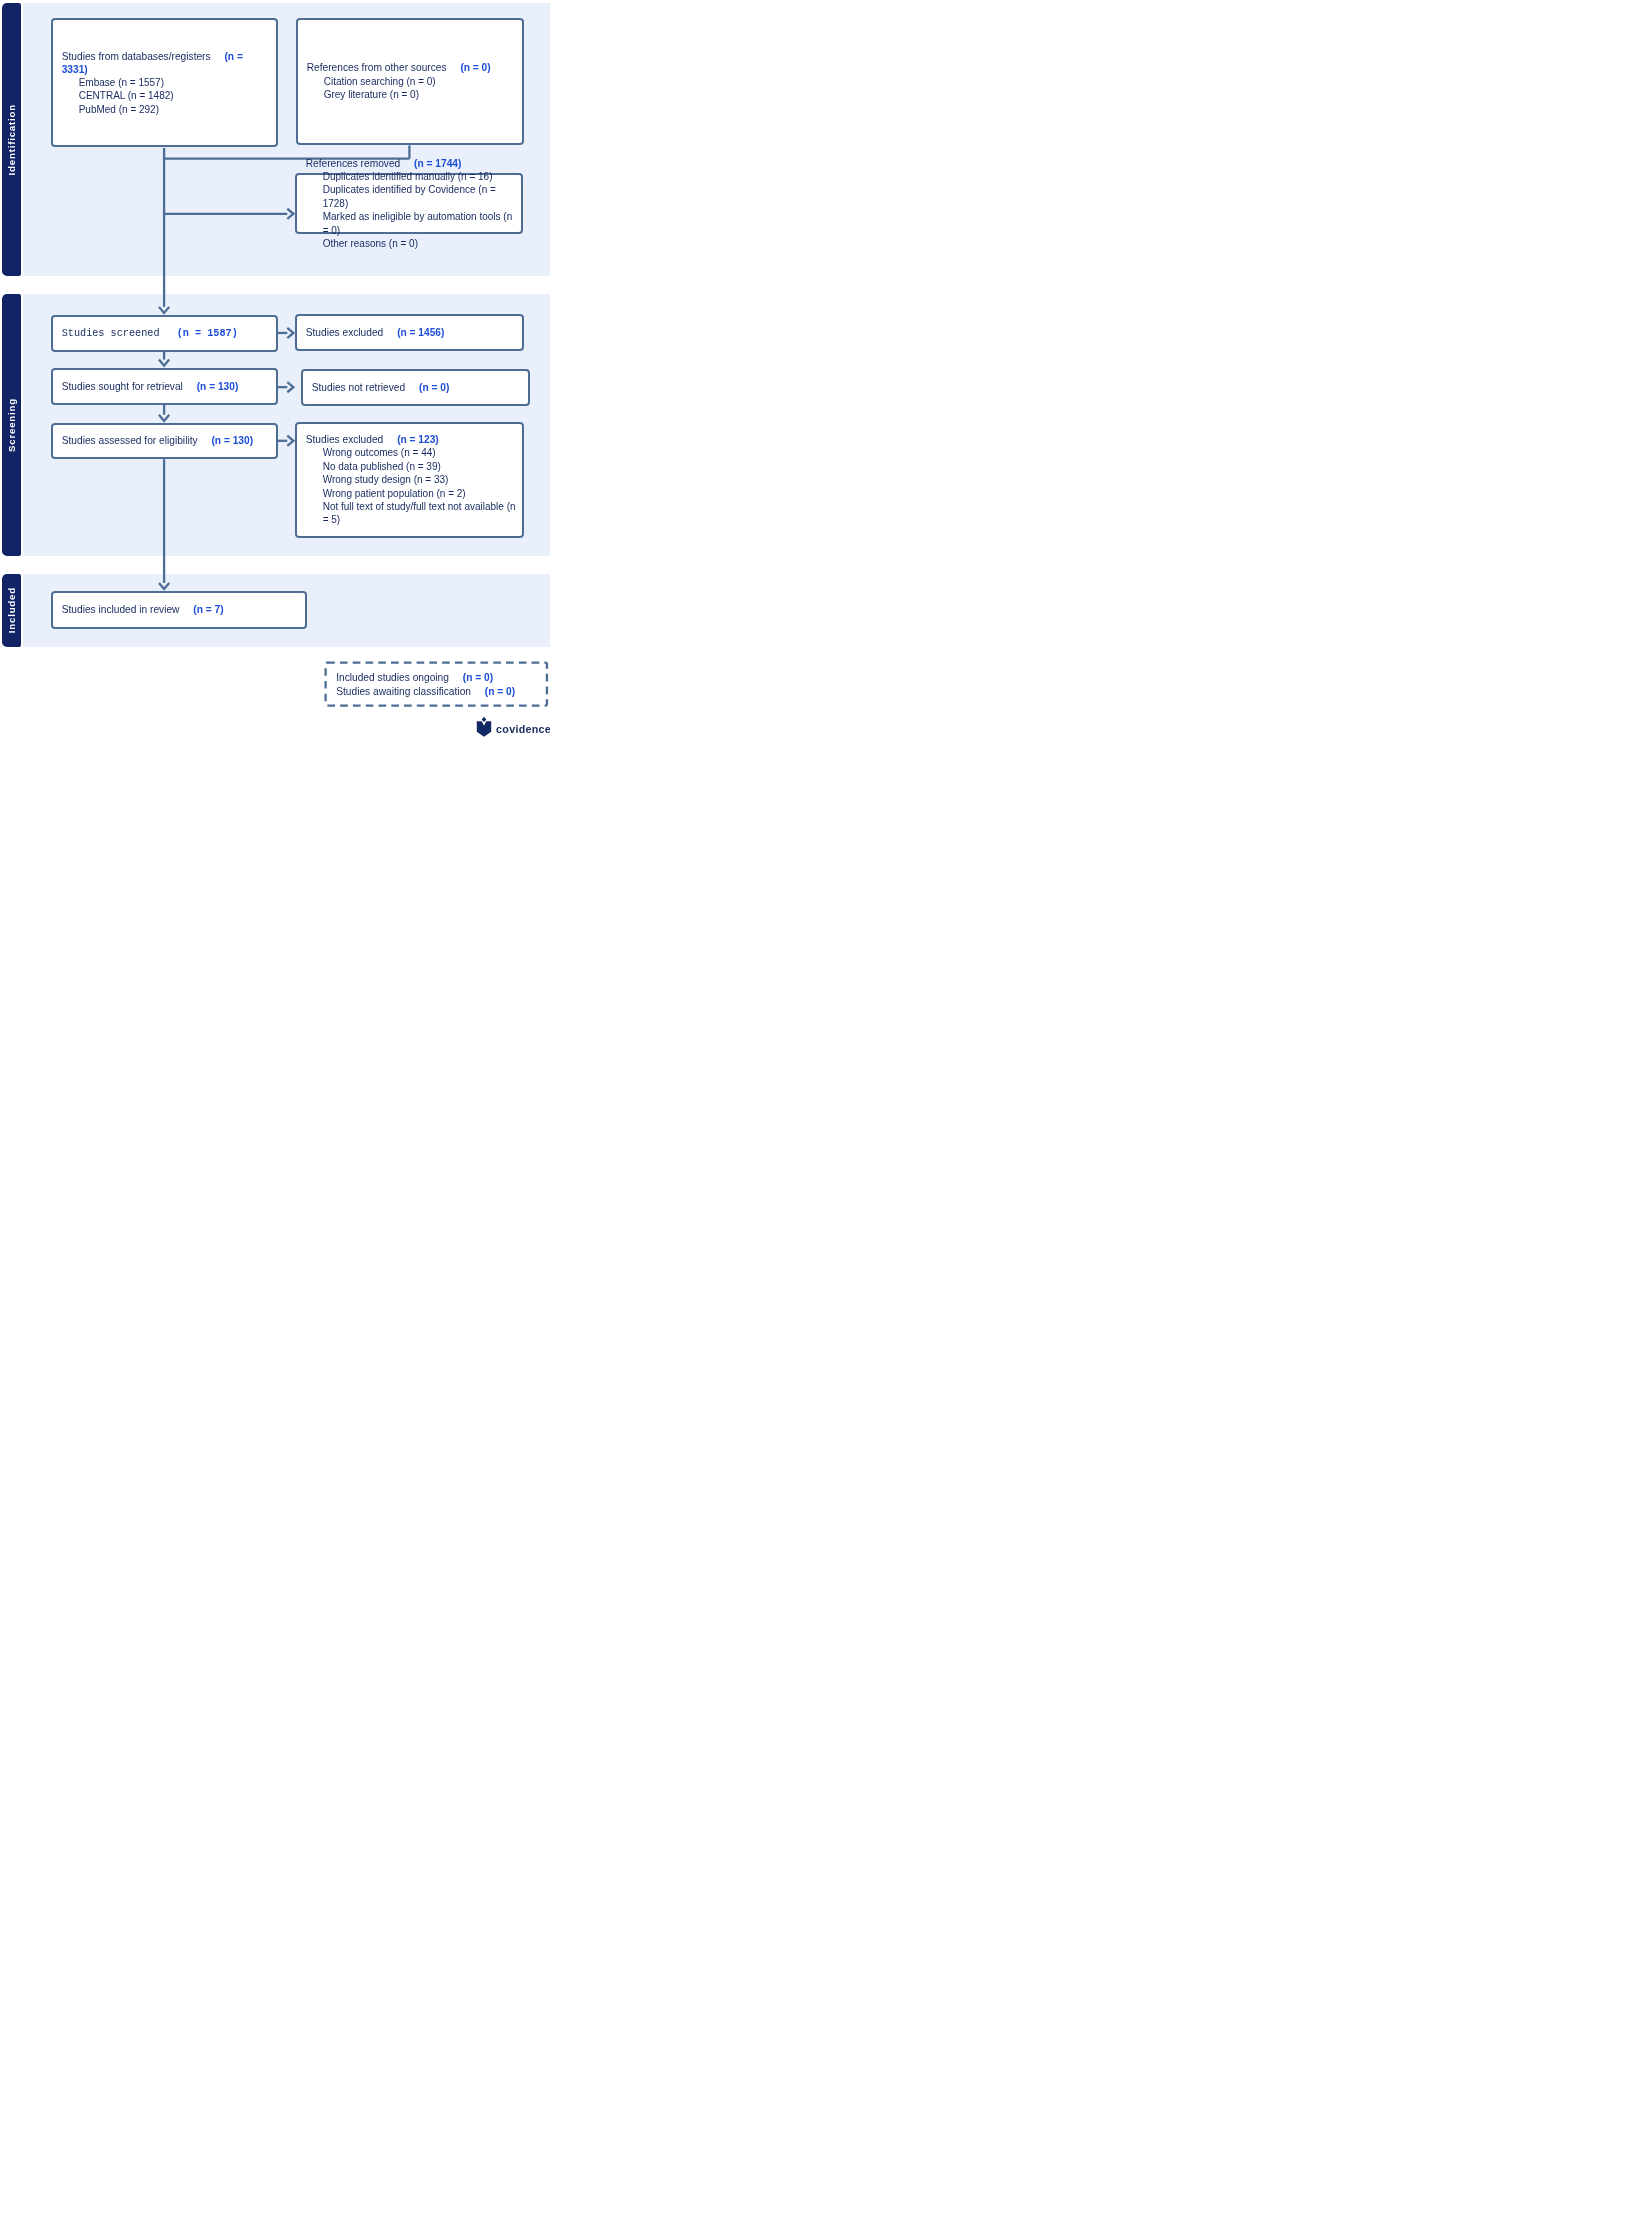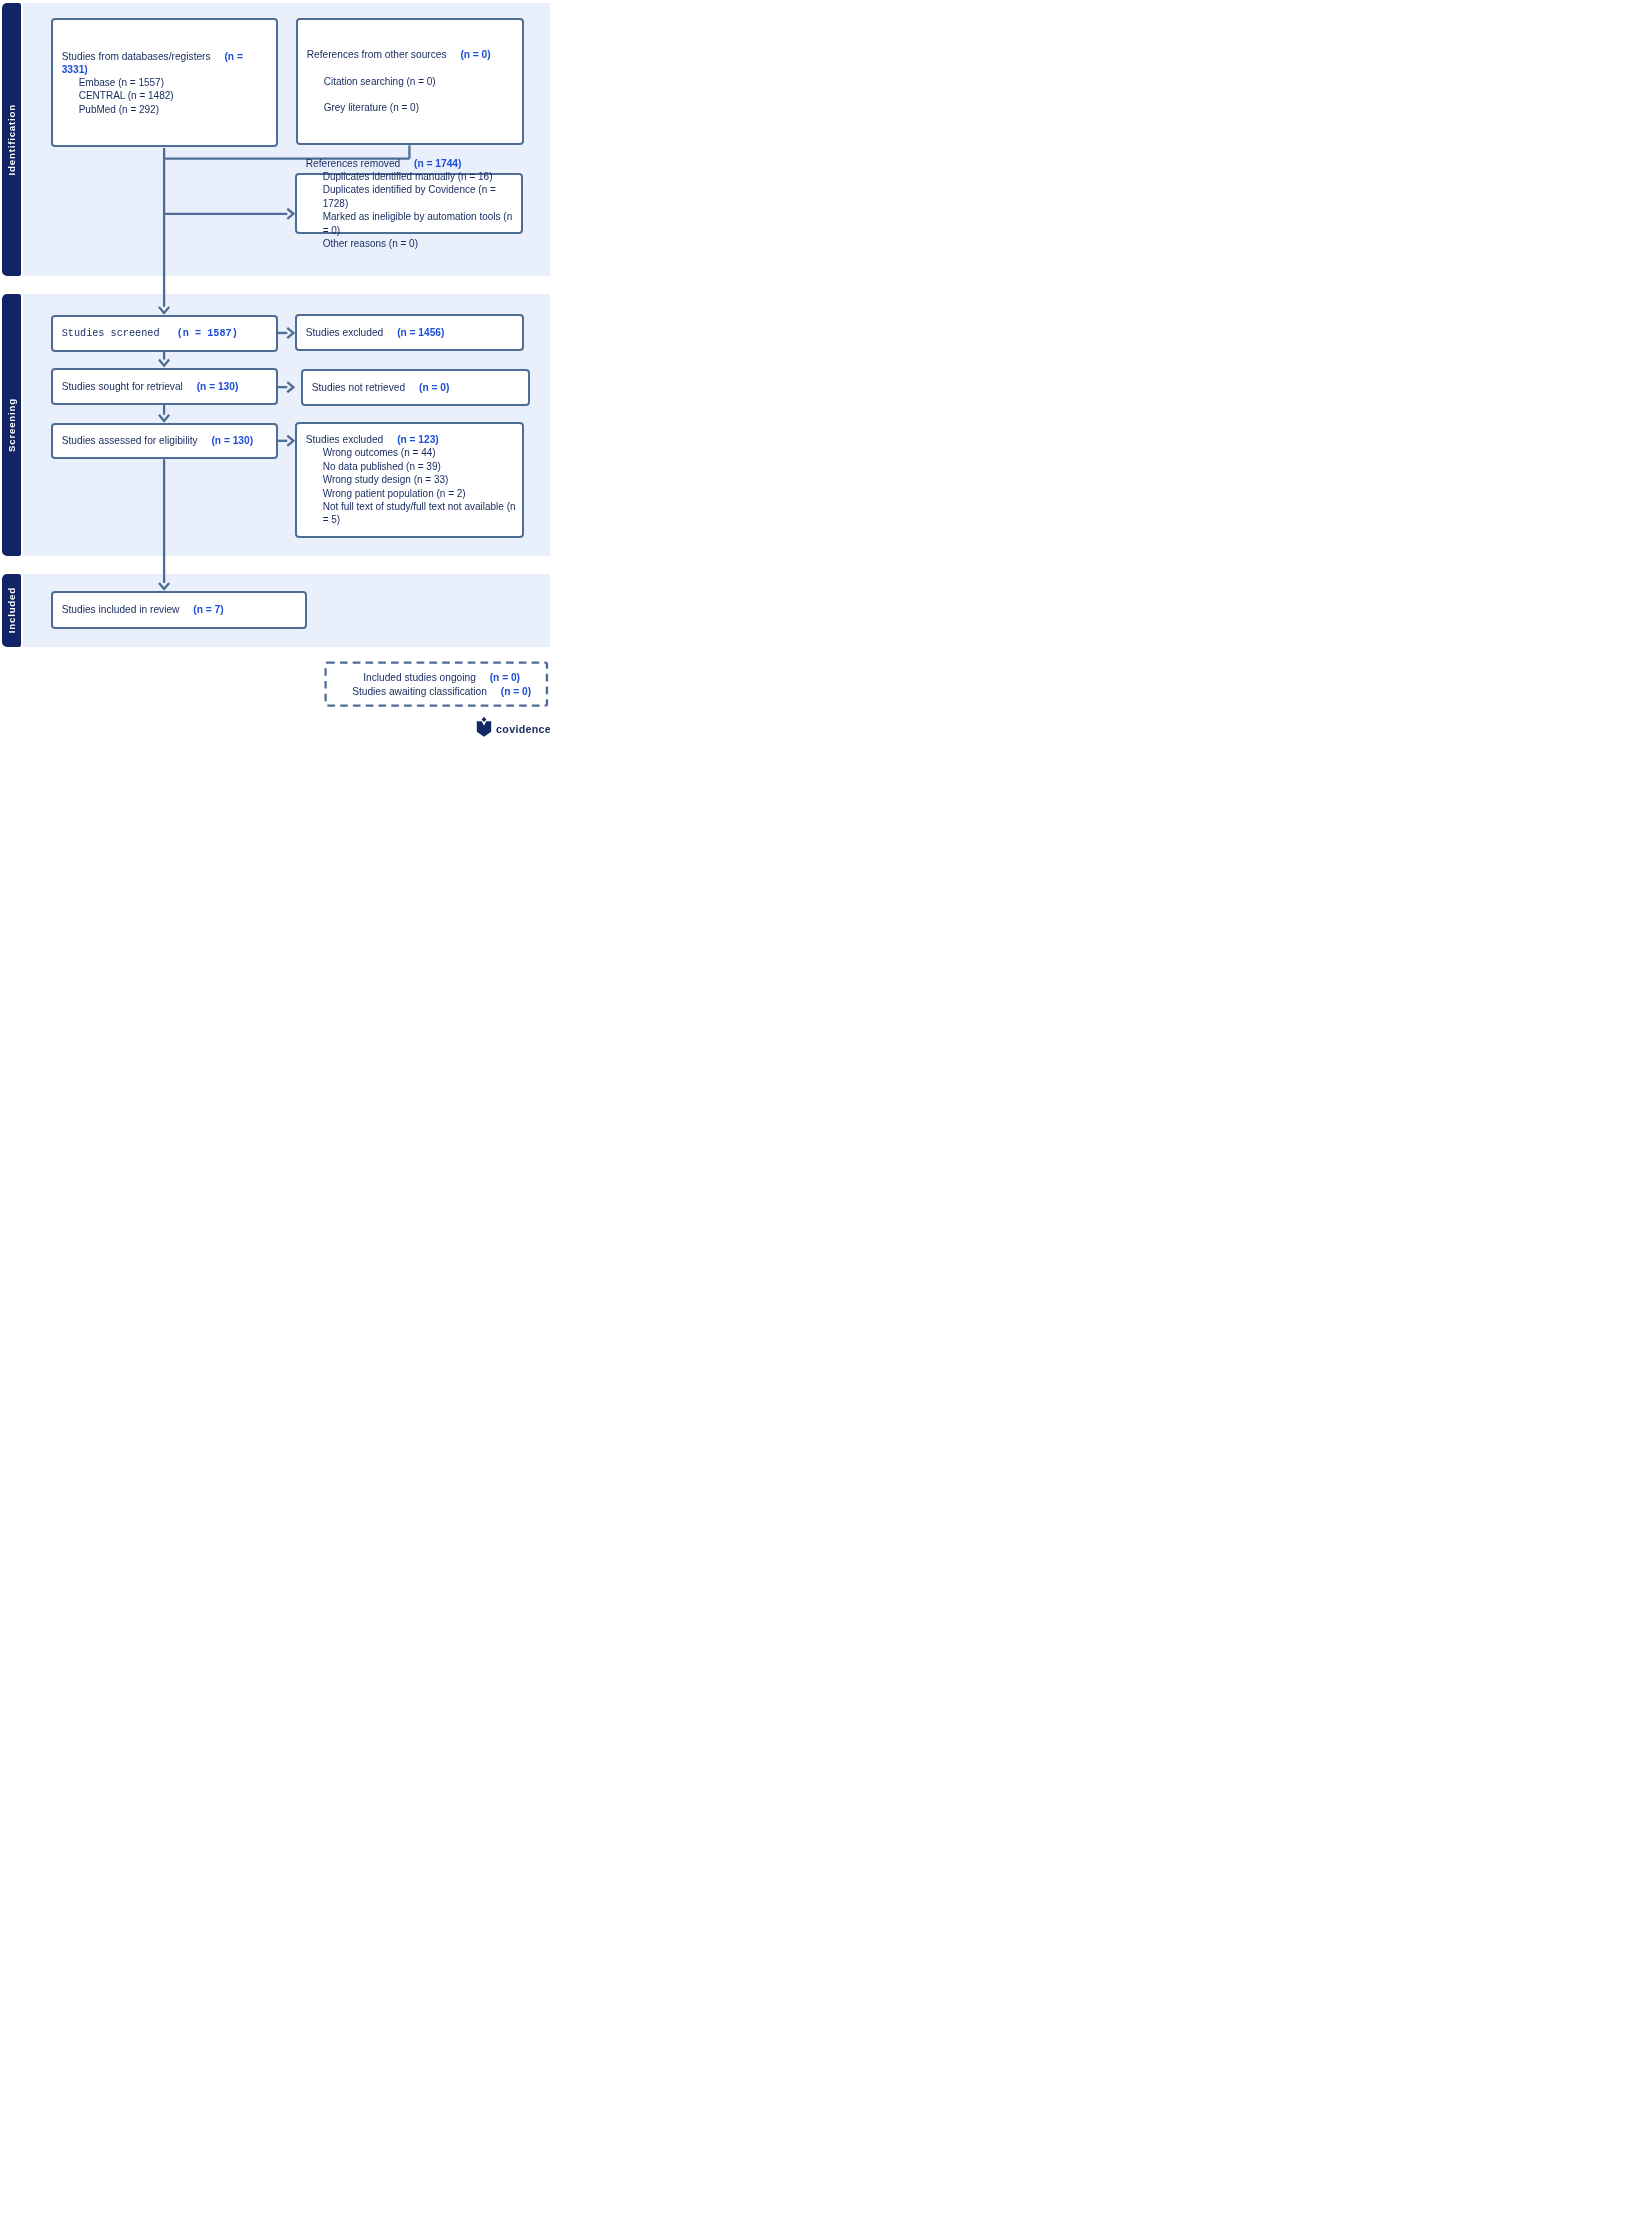--- a/index.html
+++ b/index.html
@@ -34,34 +34,34 @@
   .box{
     position:absolute;background:#ffffff;border:2px solid var(--slate);
     border-radius:4.1px;box-sizing:border-box;display:flex;flex-direction:column;
     justify-content:center;padding:2px 6.1px 2px 8.7px;color:var(--text-navy);
   }
   .box .title{font-size:10.2px;line-height:1.3;}
   .box .sub{font-size:10px;line-height:1.34;padding-left:17px;}
   .count{color:var(--accent);font-weight:bold;padding-left:11px;}
 
   #box-databases{left:51px;top:18.4px;width:227px;height:129px;}
-  #box-other-sources{left:296px;top:18px;width:228px;height:127px;gap:13px;}
+  #box-other-sources{left:296px;top:18px;width:228px;height:127px;}
   #box-removed{left:295px;top:173px;width:228px;height:61px;}
   #box-screened{left:51px;top:315px;width:227px;height:37px;font-family:Liberation Mono, monospace;}
   #box-excluded-screening{left:295px;top:314px;width:229px;height:37px;}
   #box-sought{left:51px;top:368px;width:227px;height:37px;}
   #box-not-retrieved{left:301px;top:369px;width:229px;height:37px;}
   #box-assessed{left:51px;top:423px;width:227px;height:36px;}
   #box-excluded-eligibility{left:295px;top:422px;width:229px;height:116px;}
   #box-included-review{left:51px;top:591px;width:256px;height:38px;}
 
   #dashed-box{
     position:absolute;left:326px;top:663px;width:221px;height:43px;
     box-sizing:border-box;display:flex;flex-direction:column;justify-content:center;
-    padding-left:10.2px;color:var(--text-navy);text-align:center;
+    padding-left:10.2px;color:var(--text-navy);
   }
   #dashed-box .title{font-size:10.2px;line-height:1.32;}
 
   #connectors{position:absolute;left:0;top:0;pointer-events:none;}
   #connectors path,#connectors rect{stroke:var(--slate);stroke-width:4.5;fill:none;}
   #connectors rect{stroke-dasharray:15 10;}
 
   #logo{
     position:absolute;left:476px;top:715px;height:23.5px;
     display:flex;align-items:center;gap:4.1px;

